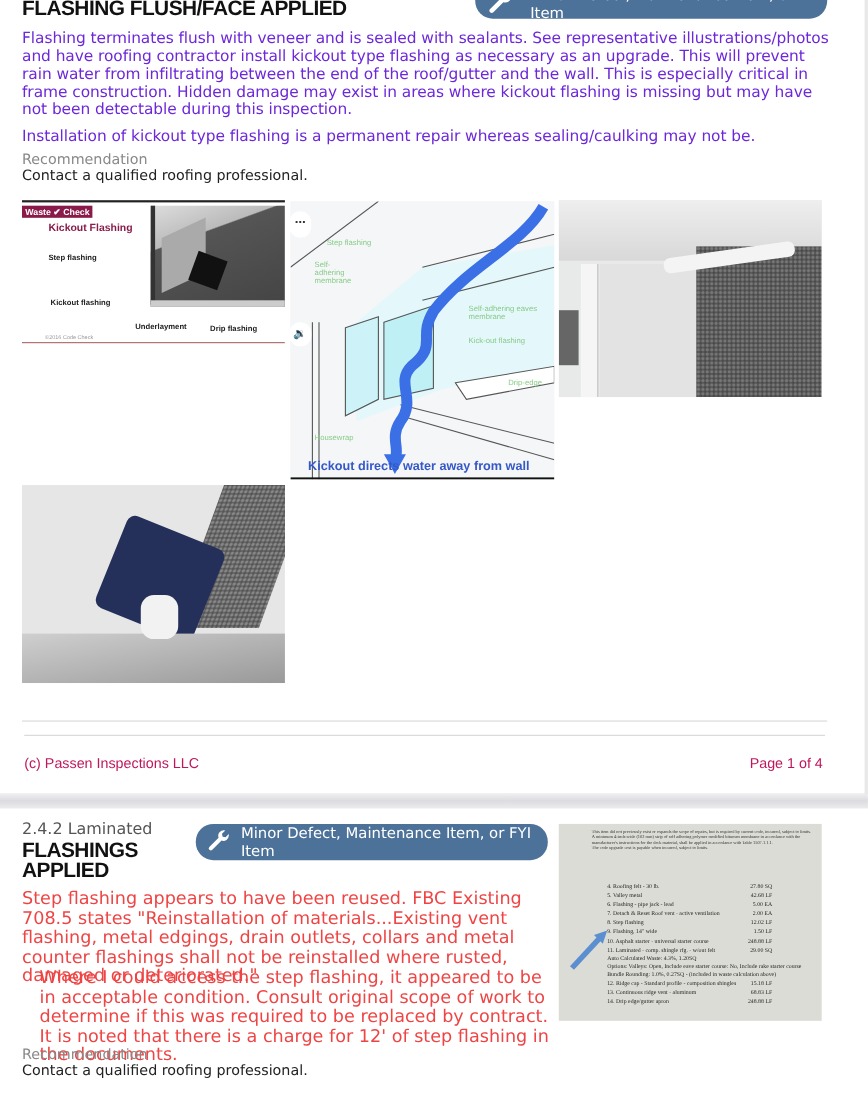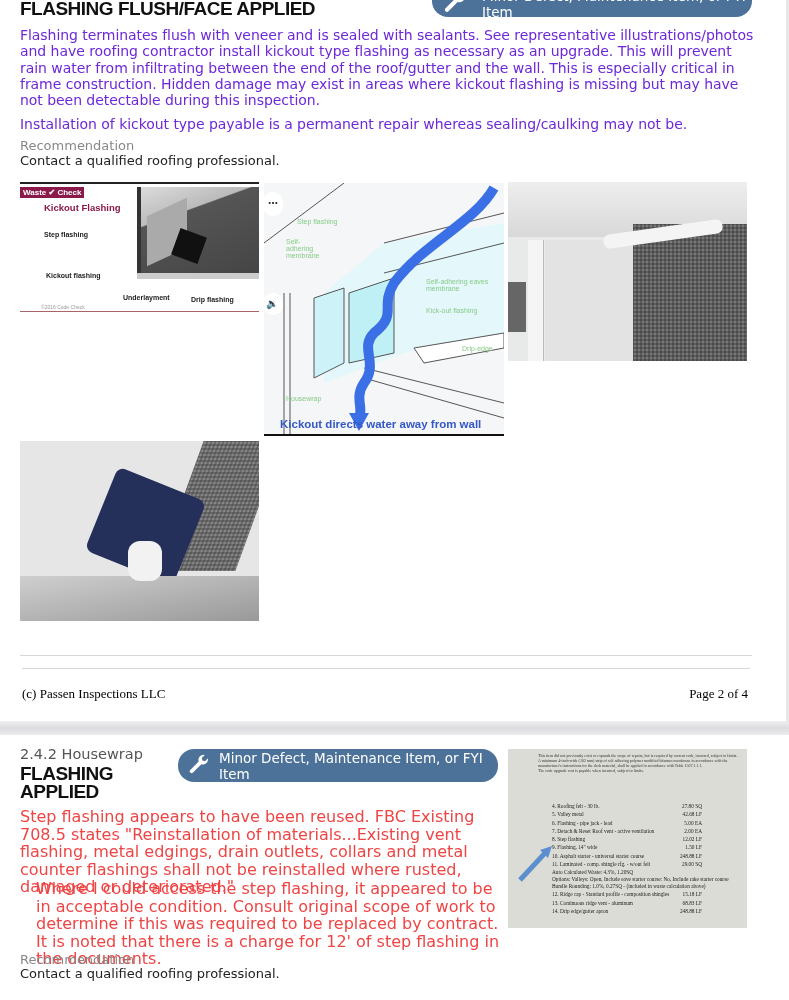--- a/index.html
+++ b/index.html
@@ -6,36 +6,36 @@
   body{width:789px;height:1000px;overflow:hidden;position:relative;font-family:"DejaVu Sans","Liberation Sans",sans-serif;color:#222;}
   .abs{position:absolute;}
   .title{font-family:"Liberation Sans",sans-serif;font-weight:bold;letter-spacing:-0.5px;color:#111;}
   .body-text{font-family:"DejaVu Sans",sans-serif;font-size:14px;line-height:16.3px;color:#6d28d9;letter-spacing:-0.05px;}
   .body-text2{font-family:"DejaVu Sans",sans-serif;font-size:16px;line-height:17.5px;color:#ef4444;}
   .rec-label{font-size:13px;color:#888;font-family:"DejaVu Sans",sans-serif;}
   .rec-text{font-size:13px;color:#222;font-family:"DejaVu Sans",sans-serif;}
   .pill{background:#4d7299;border-radius:16px;color:#fff;display:flex;align-items:center;font-family:"DejaVu Sans",sans-serif;}
   .pill svg{flex:none;}
   .img{position:absolute;overflow:hidden;}
-  .footer-text{font-family:Liberation Serif, serif;font-size:13px;color:#000000;}
+  .footer-text{font-family:Liberation Sans, sans-serif;font-size:13px;color:#be185d;}
 </style>
 </head>
 <body>
 
 <div class="abs title" style="left:20px;top:-2px;font-size:19px;">FLASHING FLUSH/FACE APPLIED</div>
 
 <div class="abs pill" style="left:432px;top:-16px;width:320px;height:33px;">
   <svg width="26" height="26" viewBox="0 0 24 24" style="margin-left:10px;margin-top:6px;">
       <path fill="#fff" d="M21 5.5a5 5 0 0 1-6.6 4.7L6 18.6a1.9 1.9 0 0 1-2.7-2.7l8.4-8.4A5 5 0 0 1 17.8 1l-3 3 .6 2.6 2.6.6 3-3c.1.4.1.9.1 1.3z"></path>
     </svg>
   <span style="margin-left:14px;font-size:13.5px;margin-top:7px;">Minor Defect, Maintenance Item, or FYI Item</span>
 </div>
 
 <div class="abs body-text" style="left:20px;top:27px;width:735px;">Flashing terminates flush with veneer and is sealed with sealants. See representative illustrations/photos and have roofing contractor install kickout type flashing as necessary as an upgrade. This will prevent rain water from infiltrating between the end of the roof/gutter and the wall.  This is especially critical in frame construction. Hidden damage may exist in areas where kickout flashing is missing but may have not been detectable during this inspection.</div>
-<div class="abs body-text" style="left:20px;top:116px;width:735px;">Installation of kickout type payable is a permanent repair whereas sealing/caulking may not be.</div>
+<div class="abs body-text" style="left:20px;top:116px;width:735px;">Installation of kickout type flashing is a permanent repair whereas sealing/caulking may not be.</div>
 <div class="abs rec-label" style="left:20px;top:138px;">Recommendation</div>
 <div class="abs rec-text" style="left:20px;top:153px;">Contact a qualified roofing professional.</div>
 
 <div class="img" style="left:20px;top:182px;width:239px;height:130px;background:#fff;border-top:2px solid #222;">
   <div style="position:absolute;left:0;top:3px;background:#8a1a4a;color:#fff;font:bold 8px 'Liberation Sans',sans-serif;padding:1px 3px;">Waste ✔ Check</div>
   <div style="position:absolute;left:24px;top:18px;color:#8a1a4a;font:bold 9.5px 'Liberation Sans',sans-serif;">Kickout Flashing</div>
   <div style="position:absolute;left:117px;top:3px;width:122px;height:92px;background:linear-gradient(160deg,#ddd 0%,#bbb 30%,#555 31%,#444 100%);">
     <div style="position:absolute;left:0;top:0;width:4px;height:90px;background:#333;"></div>
     <div style="position:absolute;left:10px;top:20px;width:40px;height:50px;background:#aaa;transform:skewY(-25deg);"></div>
     <div style="position:absolute;left:38px;top:45px;width:28px;height:28px;background:#111;transform:rotate(20deg);"></div>
@@ -90,27 +90,27 @@
 <div class="img" style="left:20px;top:441px;width:239px;height:180px;background:#e6e6e6;">
   <div style="position:absolute;left:160px;top:0;width:79px;height:130px;background:radial-gradient(circle,#888 1px,#555 2px);background-size:4px 4px;transform:skewX(-20deg);"></div>
   <div style="position:absolute;left:78px;top:40px;width:95px;height:90px;background:#24305a;border-radius:8px;transform:rotate(22deg);"></div>
   <div style="position:absolute;left:0;top:135px;width:239px;height:45px;background:linear-gradient(170deg,#cfcfcf,#999);"></div>
   <div style="position:absolute;left:108px;top:100px;width:34px;height:40px;background:#f2f2f2;border-radius:12px;"></div>
 </div>
 
 <div class="abs" style="left:20px;top:655px;width:732px;height:1px;background:#d8d8d8;"></div>
 <div class="abs" style="left:22px;top:668px;width:728px;height:1px;background:#d8d8d8;"></div>
 <div class="abs footer-text" style="left:22px;top:686px;">(c) Passen Inspections LLC</div>
-<div class="abs footer-text" style="right:41px;top:686px;">Page 2 of 4</div>
+<div class="abs footer-text" style="right:41px;top:686px;">Page 1 of 4</div>
 
 <div class="abs" style="left:0;top:721px;width:789px;height:14px;background:linear-gradient(#f0f0f2,#dcdce0,#ececee);"></div>
 <div class="abs" style="left:786px;top:0;width:3px;height:722px;background:#e8e8e8;"></div>
 
-<div class="abs" style="left:20px;top:746px;font:14.5px 'DejaVu Sans',sans-serif;color:#555;">2.4.2 Housewrap</div>
-<div class="abs title" style="left:20px;top:763px;font-size:19px;">FLASHING</div>
+<div class="abs" style="left:20px;top:746px;font:14.5px 'DejaVu Sans',sans-serif;color:#555;">2.4.2 Laminated</div>
+<div class="abs title" style="left:20px;top:763px;font-size:19px;">FLASHINGS</div>
 <div class="abs title" style="left:20px;top:781px;font-size:19px;">APPLIED</div>
 
 <div class="abs pill" style="left:178px;top:749px;width:320px;height:33px;">
   <svg width="24" height="24" viewBox="0 0 24 24" style="margin-left:9px;">
       <path fill="#fff" d="M21 5.5a5 5 0 0 1-6.6 4.7L6 18.6a1.9 1.9 0 0 1-2.7-2.7l8.4-8.4A5 5 0 0 1 17.8 1l-3 3 .6 2.6 2.6.6 3-3c.1.4.1.9.1 1.3z"></path>
     </svg>
   <span style="margin-left:8px;font-size:13.5px;">Minor Defect, Maintenance Item, or FYI Item</span>
 </div>
 
 <div class="abs body-text2" style="left:20px;top:808px;width:475px;">Step flashing appears to have been reused. FBC Existing 708.5 states "Reinstallation of materials...Existing vent flashing, metal edgings, drain outlets, collars and metal counter flashings shall not be reinstalled where rusted, damaged or deteriorated."</div>

